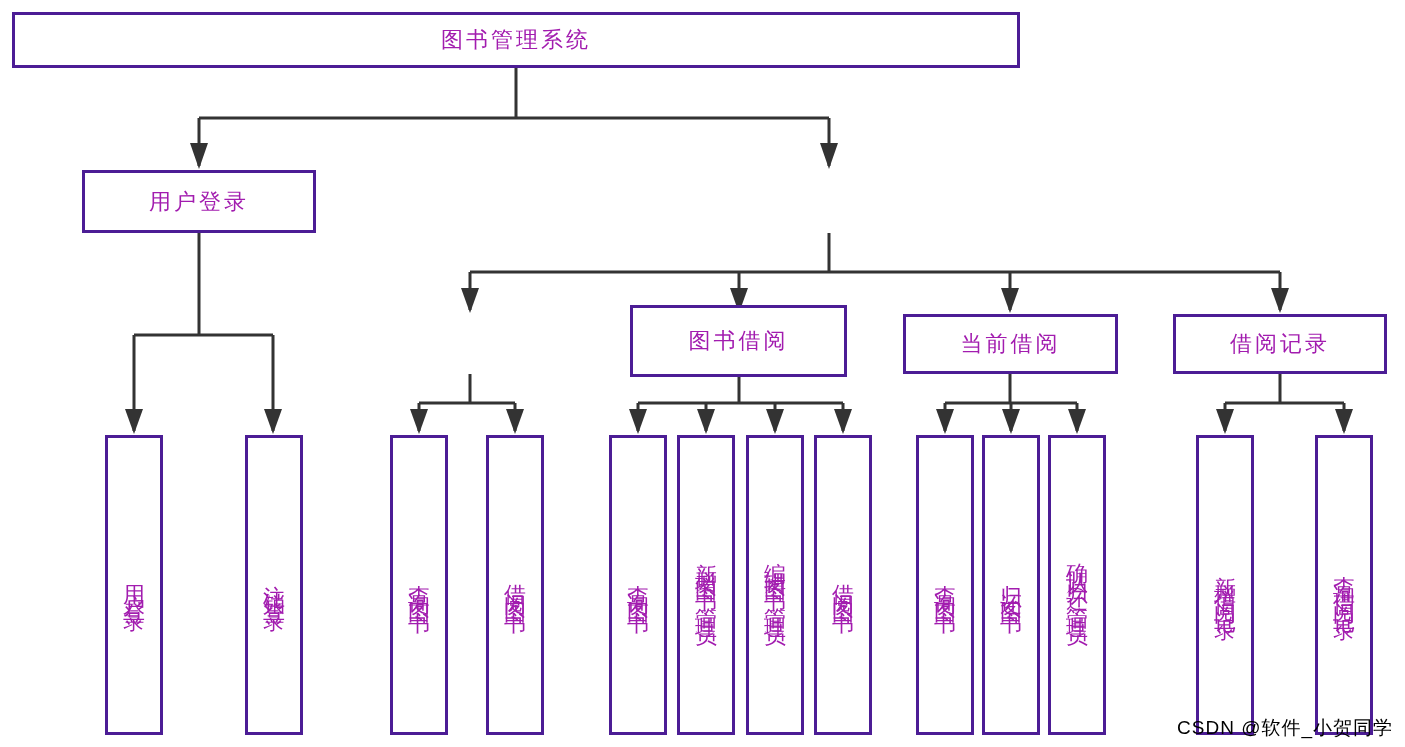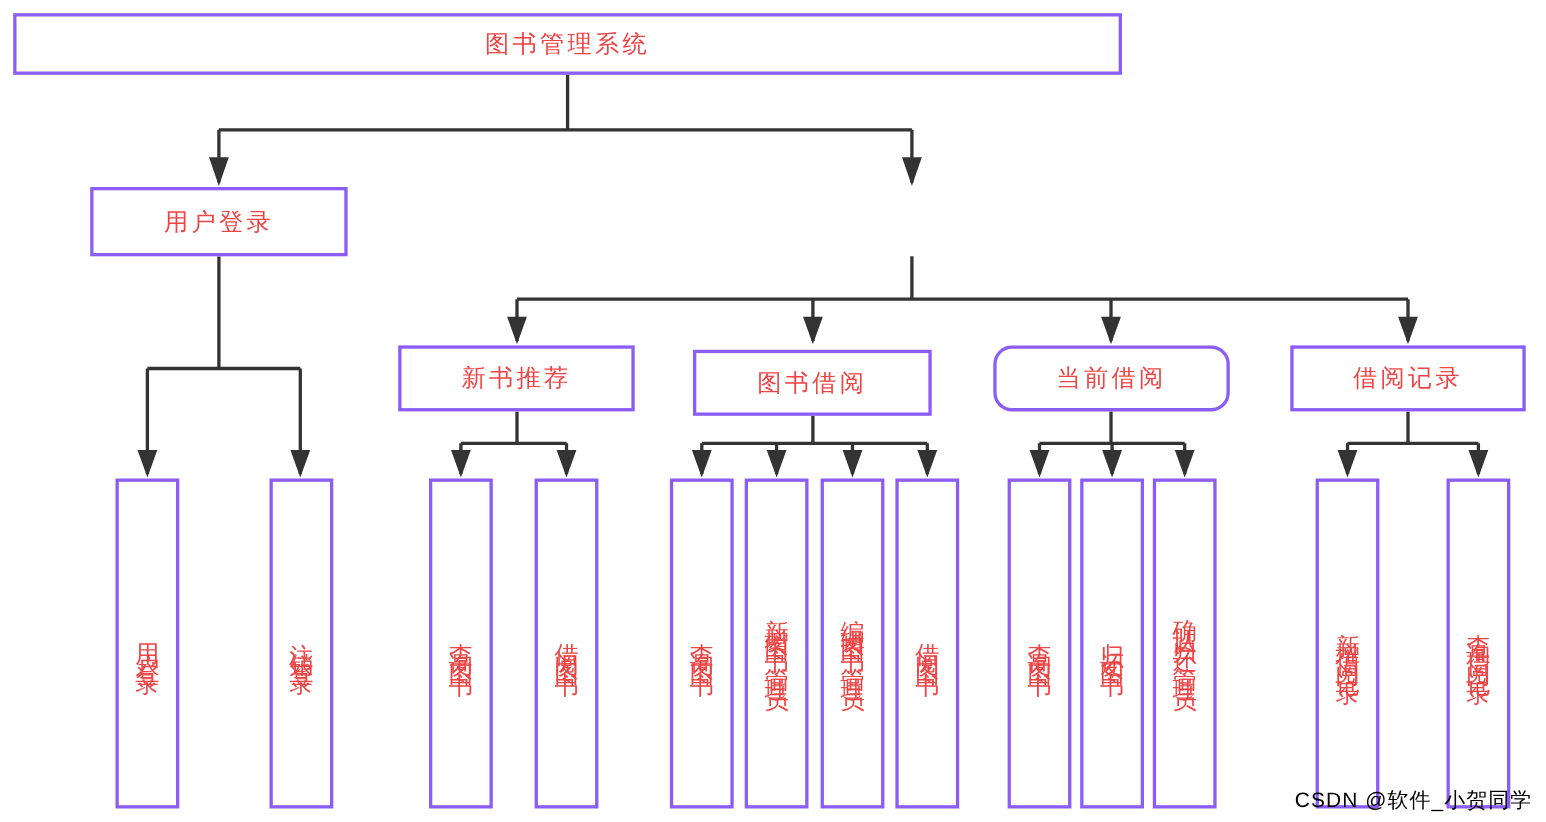--- a/index.html
+++ b/index.html
@@ -3,21 +3,21 @@
 <meta charset="utf-8">
 <style>
   html,body{margin:0;padding:0;background:#ffffff;}
   .canvas{
     position:relative;width:1405px;height:747px;background:#ffffff;
     font-family:"Liberation Sans","DejaVu Sans",sans-serif;overflow:hidden;
   }
   .connectors{position:absolute;left:0;top:0;width:1405px;height:747px;}
   .node{
     position:absolute;box-sizing:border-box;background:#ffffff;
-    border:3px solid #8b5cf6;color:#ef4444;
+    border:3px solid #4c1d95;color:#a21caf;
     display:flex;align-items:center;justify-content:center;
   }
   .h-node{font-size:22px;letter-spacing:3px;white-space:nowrap;}
   .leaf{
     writing-mode:vertical-rl;text-orientation:mixed;
     font-size:22px;letter-spacing:9px;line-height:1;
     padding:6px 0;
   }
   .watermark{
     position:absolute;right:12px;bottom:6px;
@@ -73,23 +73,22 @@
 
       <polygon points="1216,409 1234,409 1225,434"></polygon>
       <polygon points="1335,409 1353,409 1344,434"></polygon>
     </g>
   </svg>
 
   <div class="node h-node" style="left:12px;top:12px;width:1008px;height:56px;">图书管理系统</div>
 
   <div class="node h-node" style="left:82px;top:170px;width:234px;height:63px;">用户登录</div>
 
-  <div class="node h-node" style="left:362px;top:314px;width:215px;height:60px;">新书推荐</div>
-  <div class="node h-node" style="left:630px;top:318px;width:217px;height:60px;">图书借阅</div>
-  <div class="node h-node" style="left:903px;top:314px;width:215px;height:60px;border-radius:17px;">当前借阅</div>
+  <div class="node h-node" style="left:630px;top:305px;width:217px;height:72px;">图书借阅</div>
+  <div class="node h-node" style="left:903px;top:314px;width:215px;height:60px;">当前借阅</div>
   <div class="node h-node" style="left:1173px;top:314px;width:214px;height:60px;">借阅记录</div>
 
   <div class="node leaf" style="left:105px;top:435px;width:58px;height:300px;">用户登录</div>
   <div class="node leaf" style="left:245px;top:435px;width:58px;height:300px;">注销登录</div>
 
   <div class="node leaf" style="left:390px;top:435px;width:58px;height:300px;">查询图书</div>
   <div class="node leaf" style="left:486px;top:435px;width:58px;height:300px;">借阅图书</div>
 
   <div class="node leaf" style="left:609px;top:435px;width:58px;height:300px;">查询图书</div>
   <div class="node leaf" style="left:677px;top:435px;width:58px;height:300px;">新增图书（管理员）</div>

